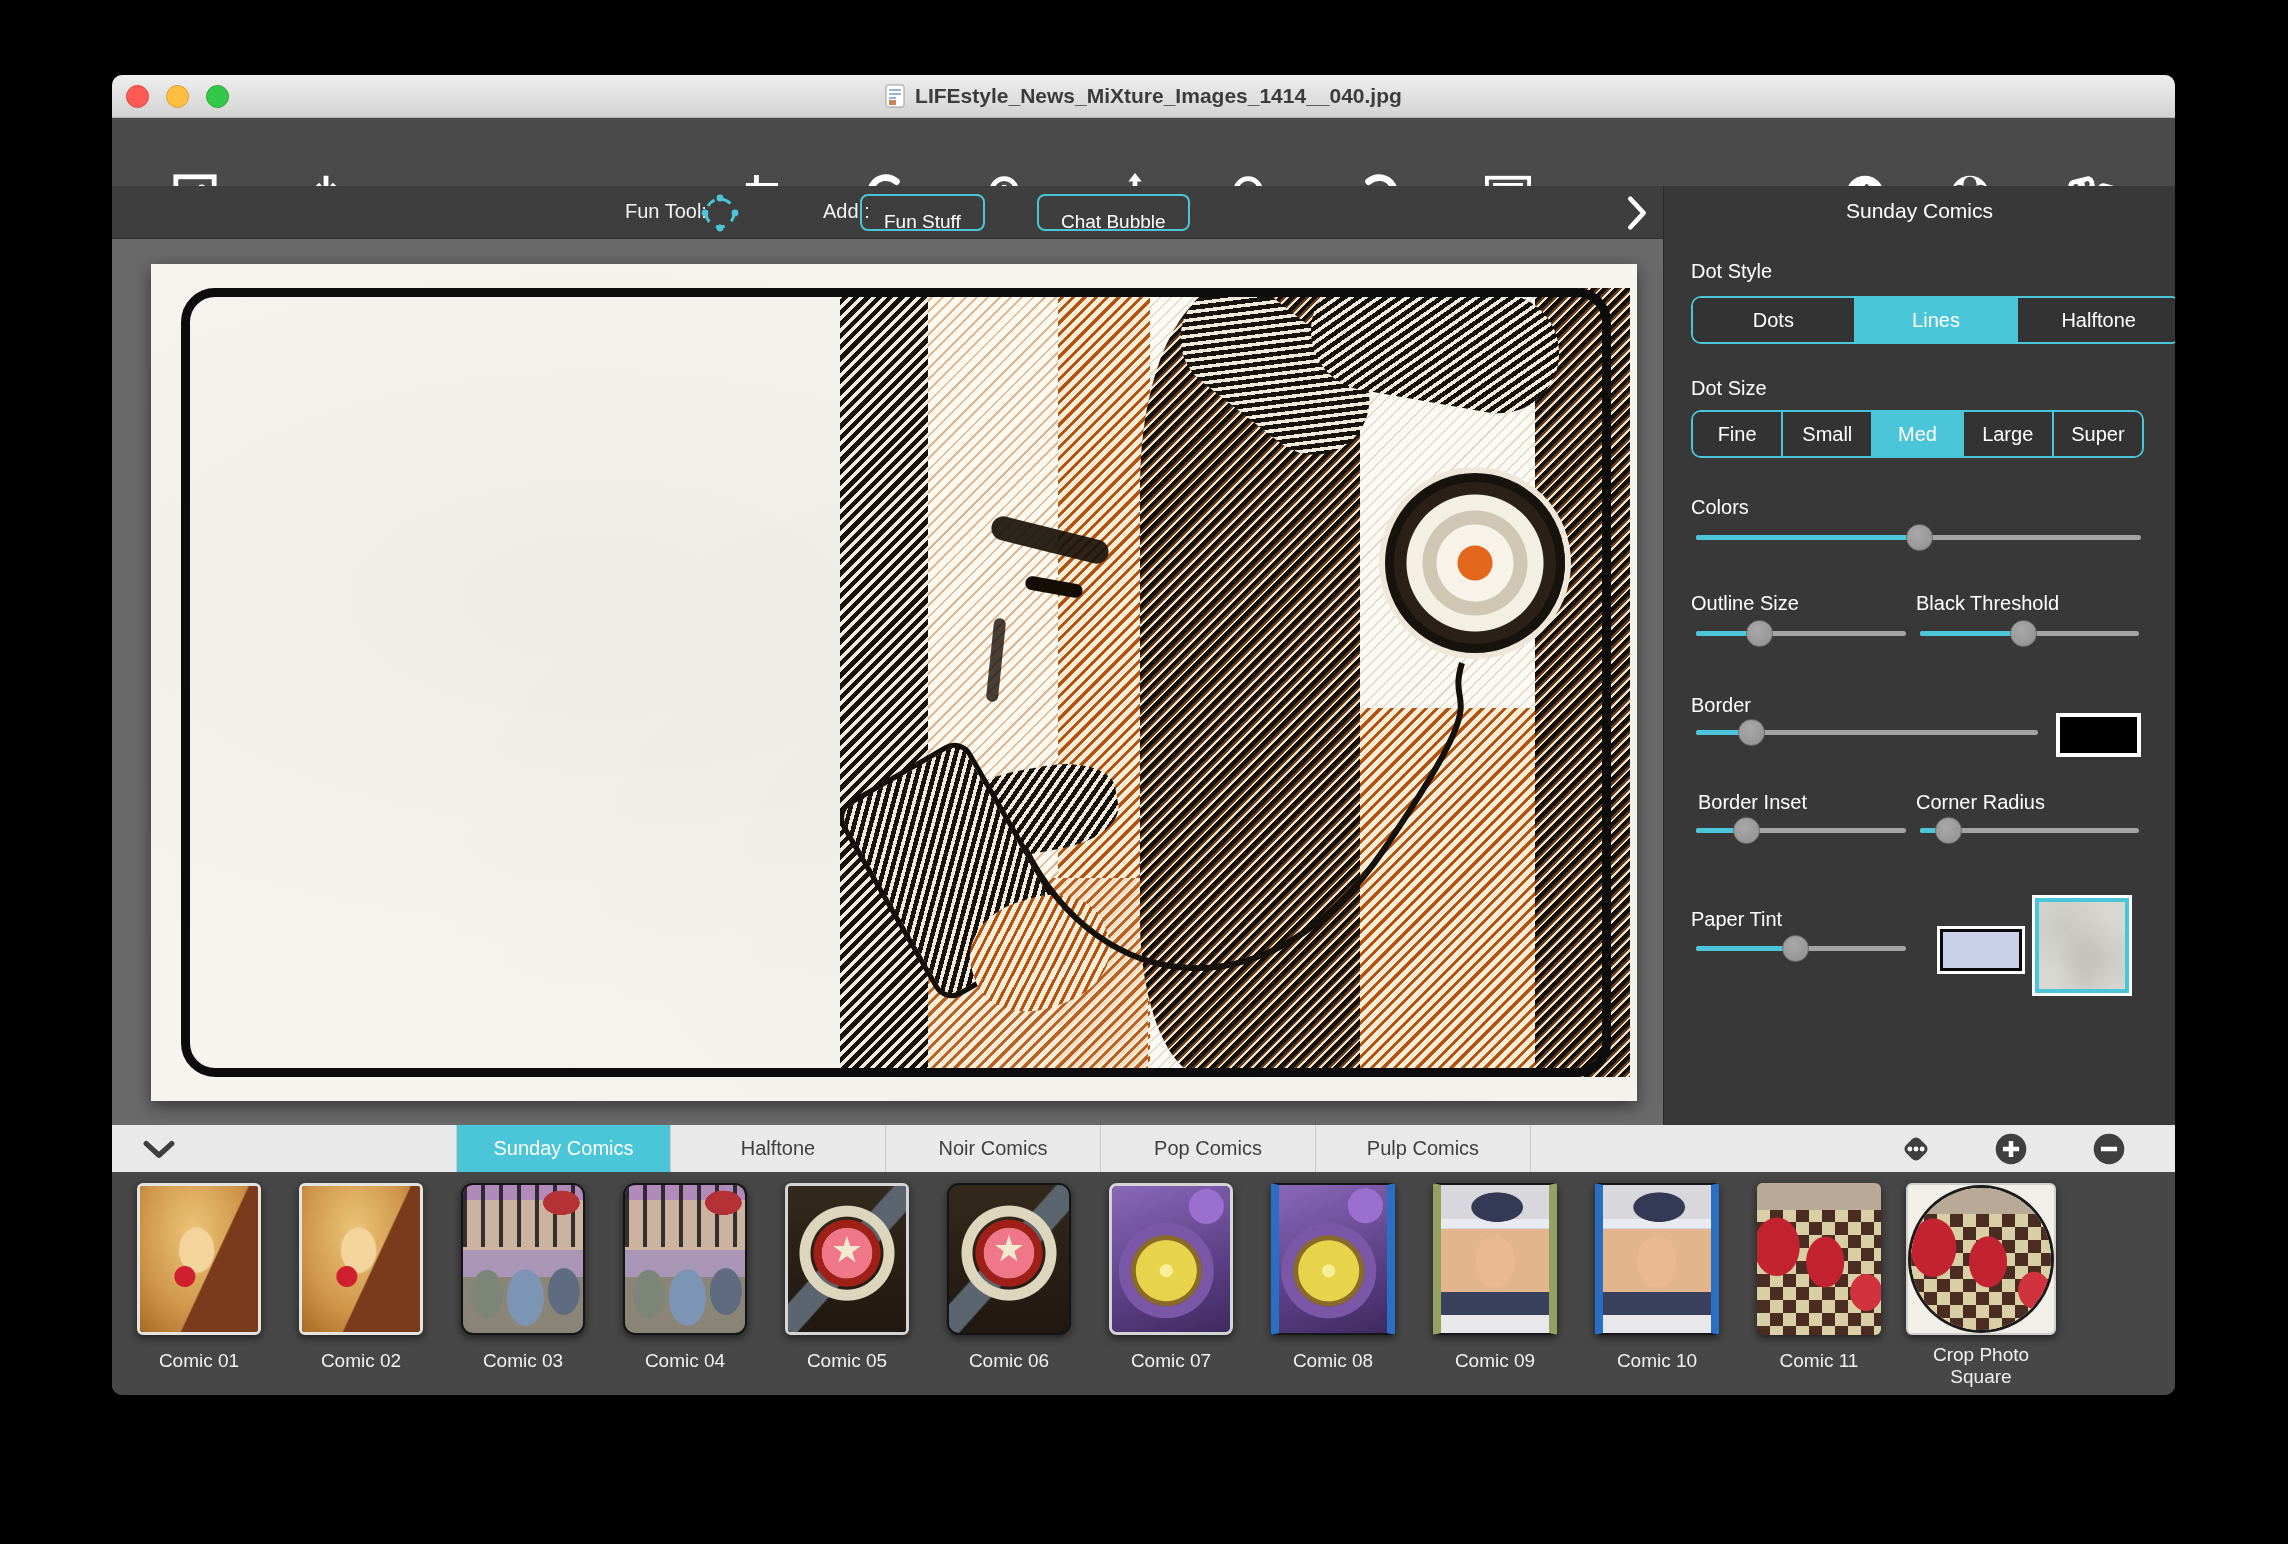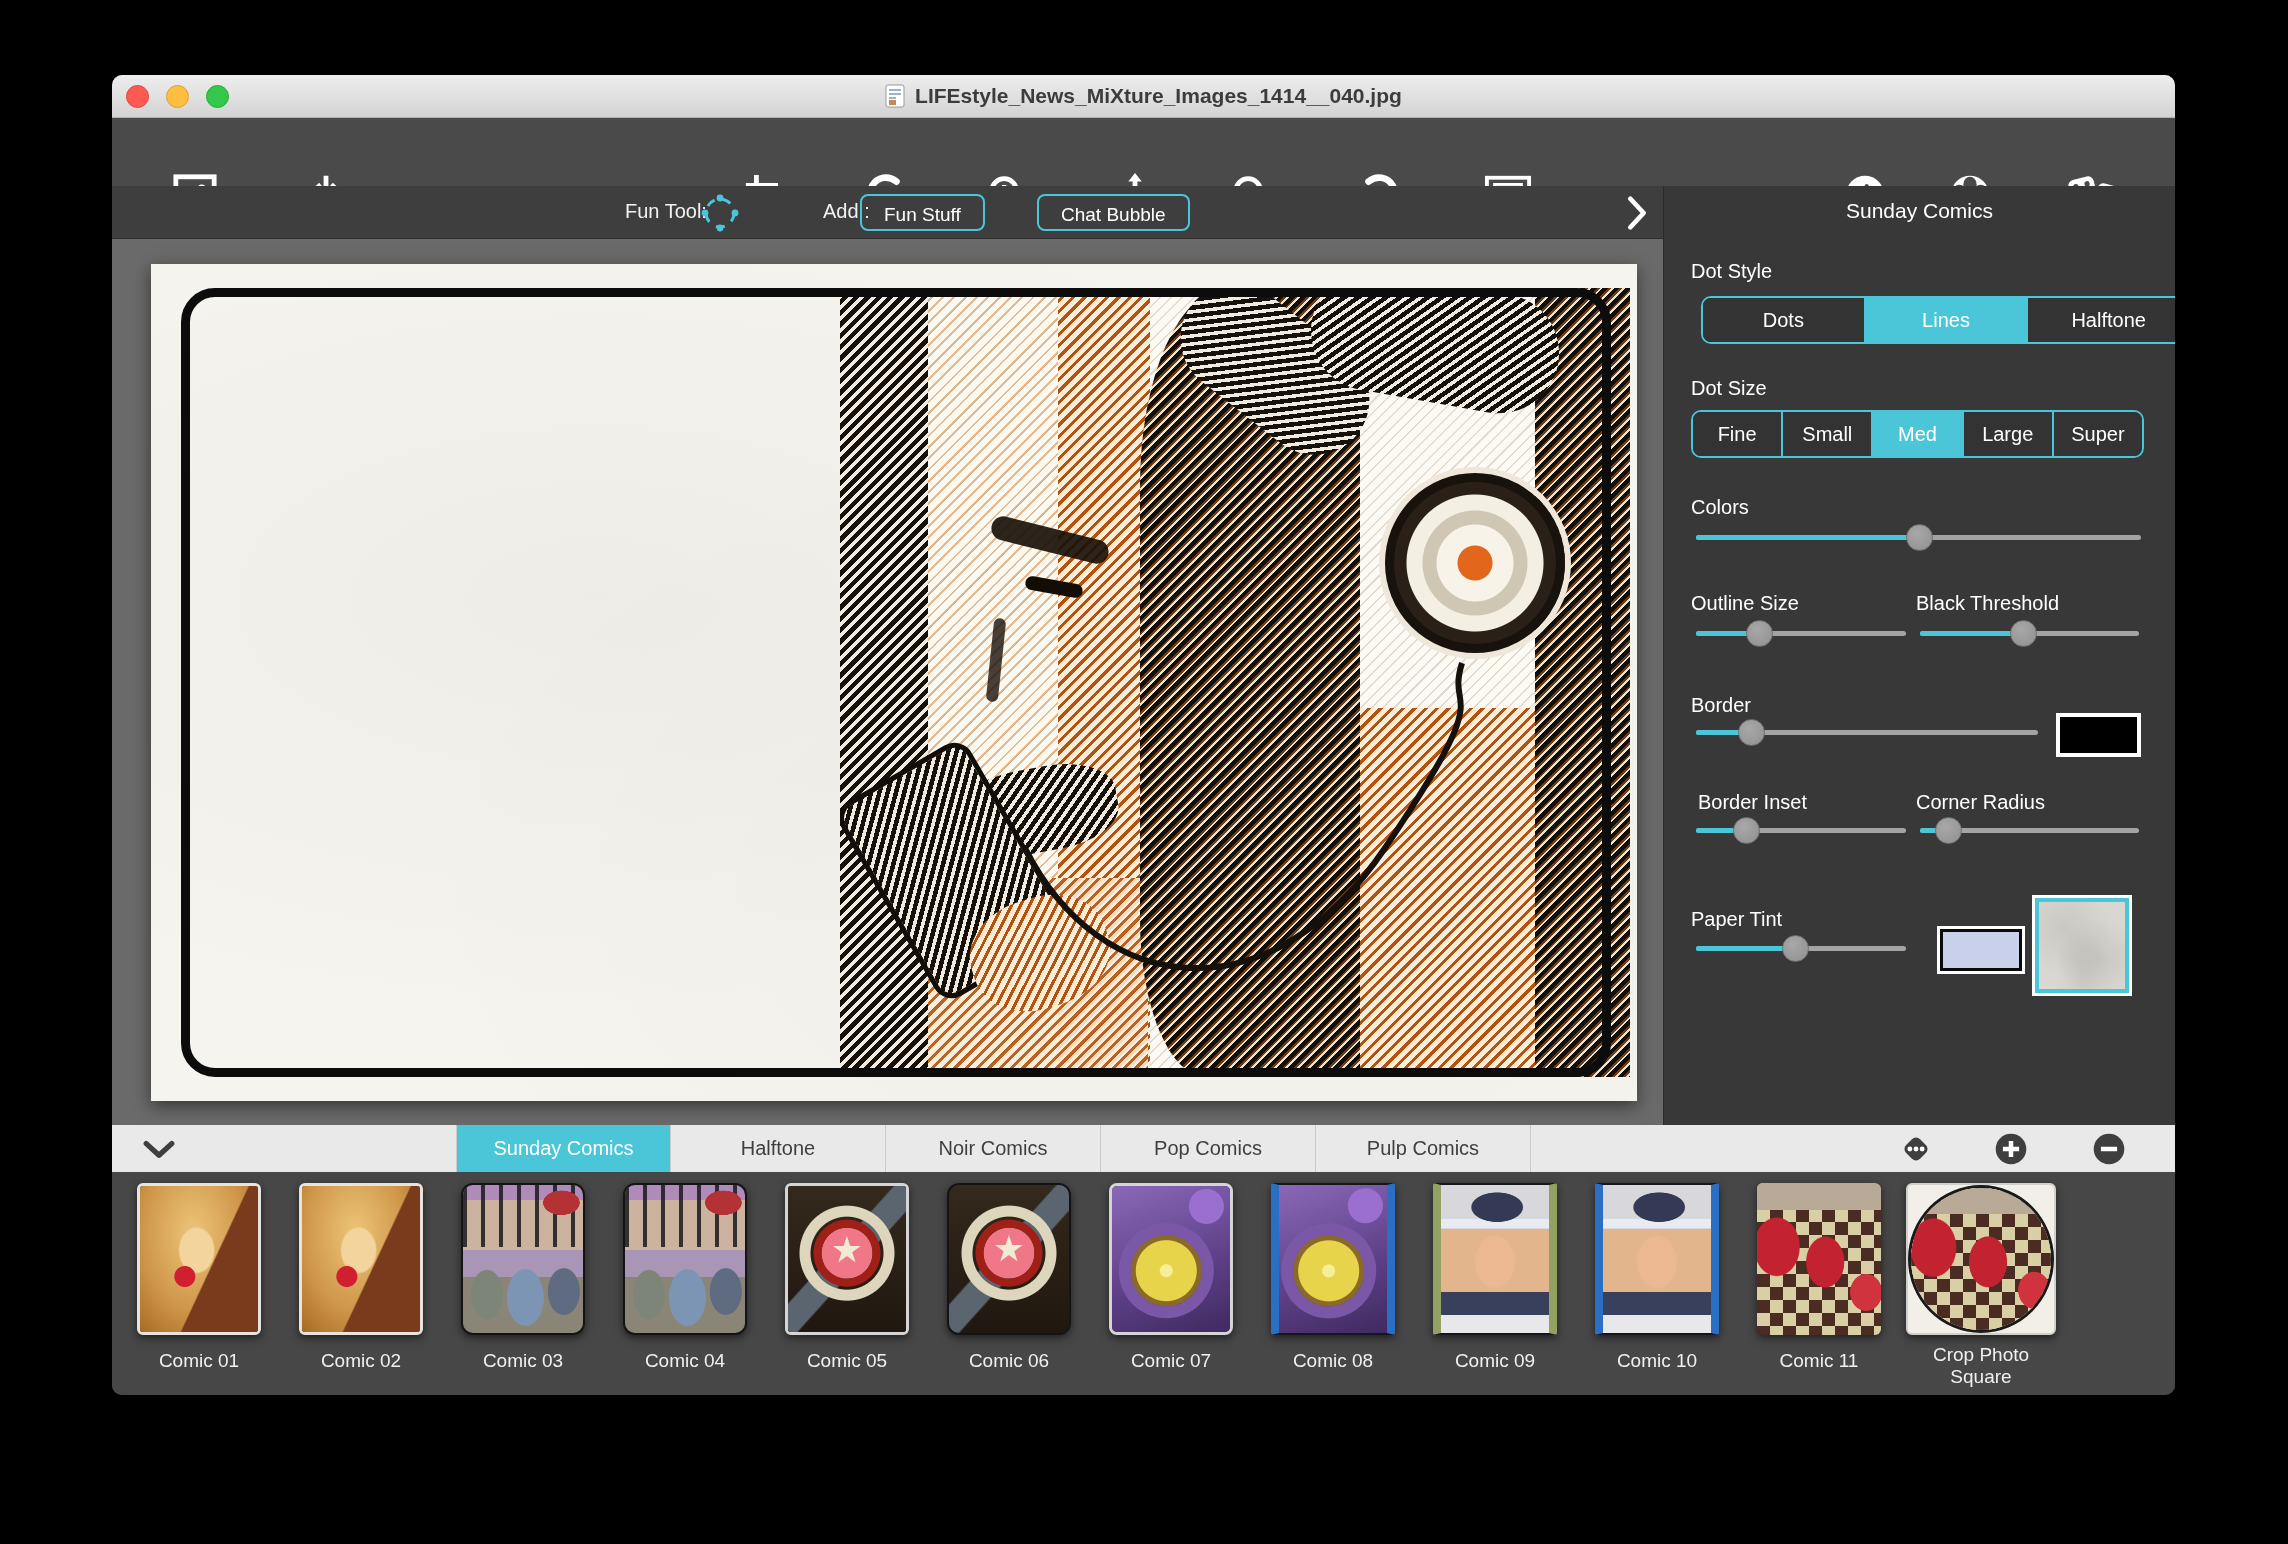--- a/index.html
+++ b/index.html
@@ -23,21 +23,21 @@
 
   
   .toolbar { position:absolute; left:0; top:43px; width:100%; height:68px; background:#4a4a4a; }
   .tbi { position:absolute; top:54px; width:46px; height:46px; cursor:pointer; }
 
   
   .funbar { position:absolute; left:0; top:111px; width:1551px; height:52px; background:#3e3e3e; }
   .funlabel { position:absolute; font-size:20px; color:#f2f2f2; top:14px;margin-left:38px; }
   .funbtn { position:absolute; top:8px; height:37px; border:2px solid var(--accent); border-radius:8px;
     background:transparent; color:#fff; font-size:19px; font-family:"Liberation Sans",sans-serif;
-    padding:8px 22px; cursor:pointer; }
+    padding:15px 22px; cursor:pointer; }
   .chev-right { position:absolute; left:1512px; top:8px; width:26px; height:38px; cursor:pointer; }
 
   
   .panel { position:absolute; left:1551px; top:111px; width:512px; height:939px; background:#383838; border-left:1px solid #2a2a2a; }
   .panel-title { position:absolute; top:13px; left:0; width:100%; text-align:center; color:#fff; font-size:21px; }
   .plabel { position:absolute; color:#fff; font-size:20px; }
   .seg { position:absolute; display:flex; border:2px solid var(--accent); border-radius:10px; overflow:hidden; background:#333; }
   .seg .opt { flex:1; display:flex; align-items:center; justify-content:center; color:#fff; font-size:20px; cursor:pointer; background:#333; }
   .seg .opt + .opt { border-left:2px solid var(--accent); }
   .seg .opt.sel { background:var(--accent); }
@@ -287,21 +287,21 @@
         <div class="cup"></div>
       </div>
       <div class="frame"></div>
     </div>
   </div>
 
   <div class="panel">
     <div class="panel-title">Sunday Comics</div>
 
     <div class="plabel" style="left:27px;top:74px">Dot Style</div>
-    <div class="seg" style="left:37px;top:110px;width:490px;height:48px">
+    <div class="seg" style="left:27px;top:110px;width:490px;height:48px">
       <div class="opt">Dots</div>
       <div class="opt sel">Lines</div>
       <div class="opt">Halftone</div>
     </div>
 
     <div class="plabel" style="left:27px;top:191px">Dot Size</div>
     <div class="seg" style="left:27px;top:224px;width:453px;height:48px">
       <div class="opt">Fine</div>
       <div class="opt">Small</div>
       <div class="opt sel">Med</div>

